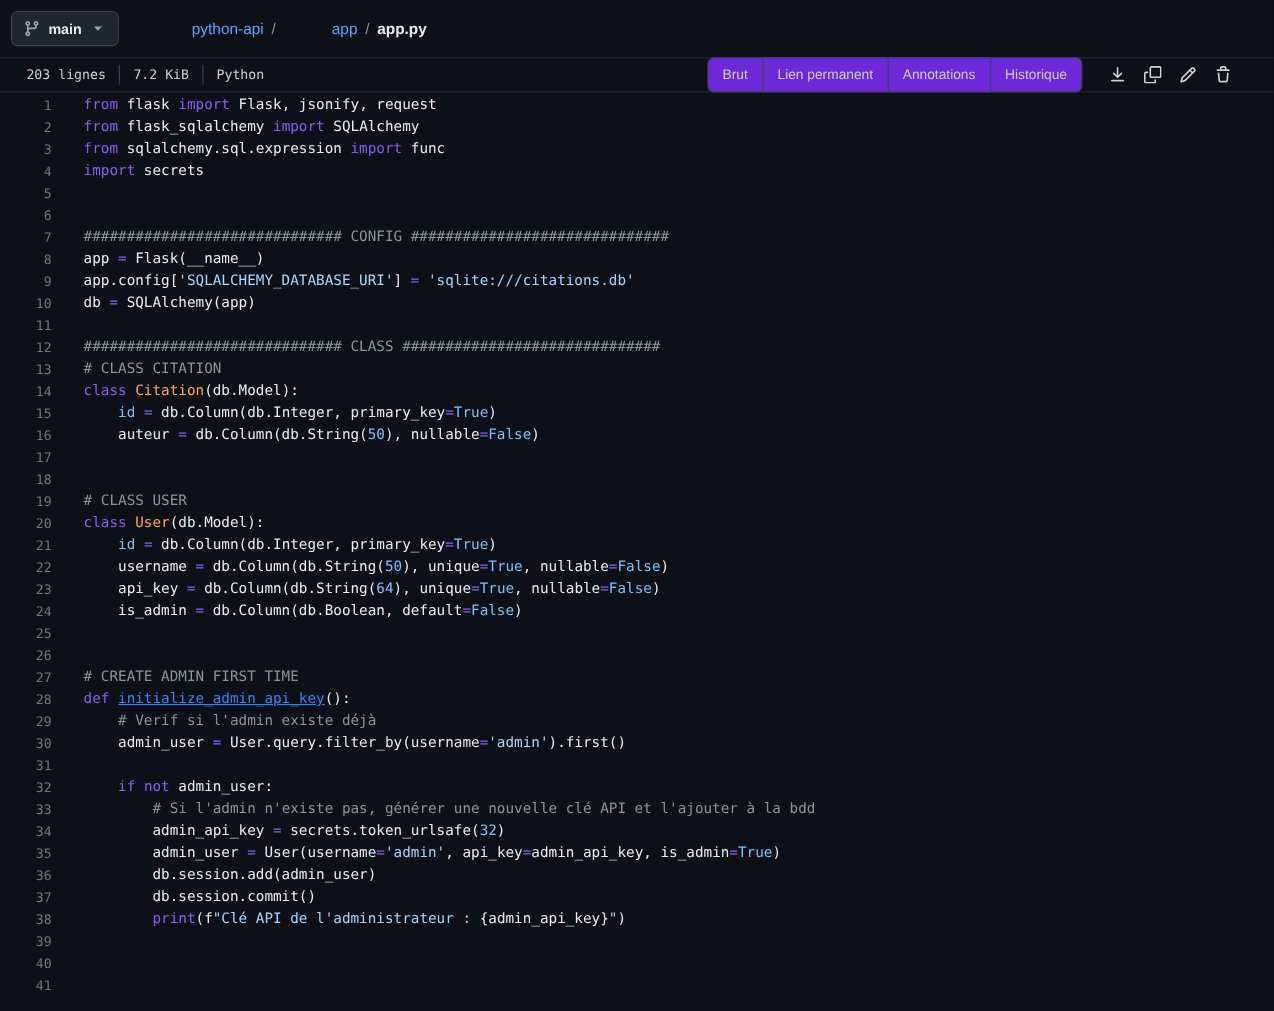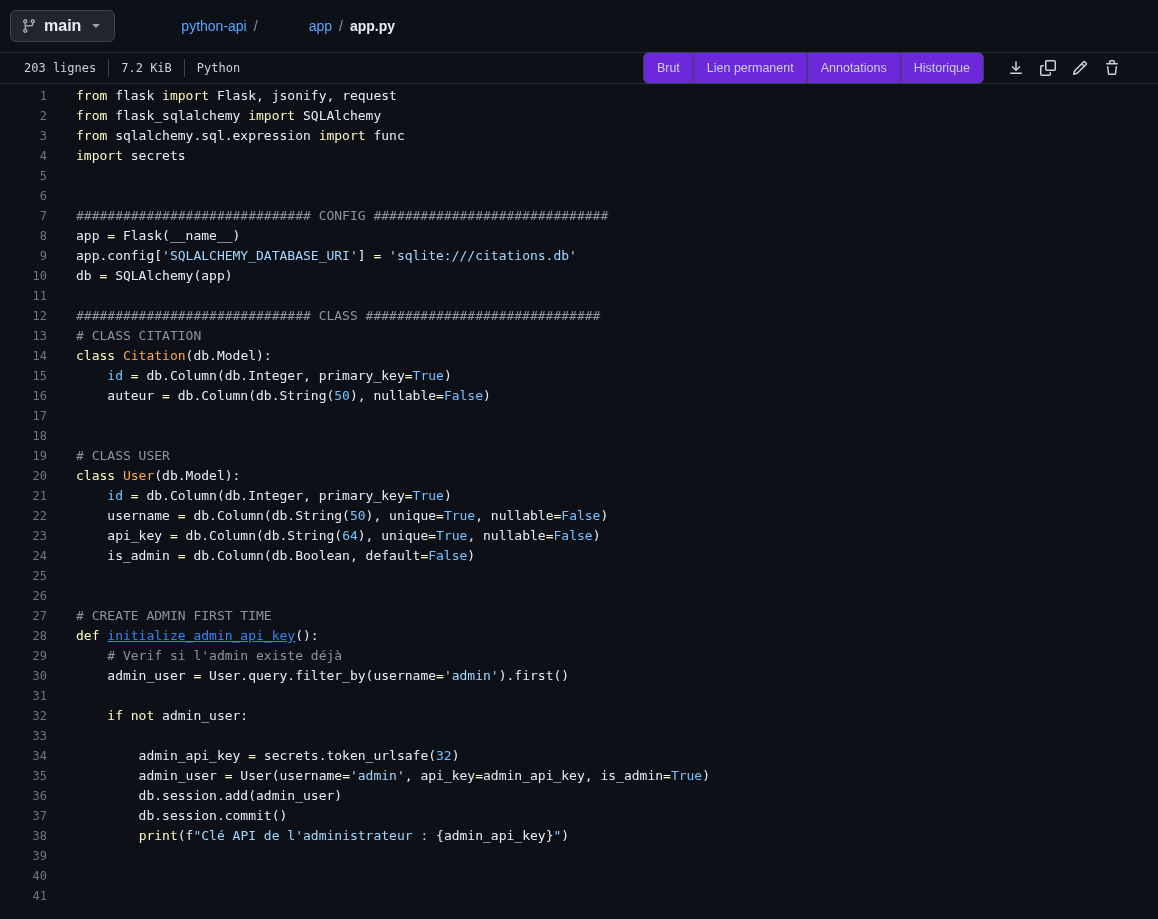--- a/index.html
+++ b/index.html
@@ -10,21 +10,21 @@
     color:#c9d1d9;
     font-family:"Liberation Sans", sans-serif;
     overflow:hidden;
   }
 
   
   .topbar { display:flex; align-items:center; height:52px; padding:0 16px 0 10px; gap:22px; }
   .branch-btn {
     display:inline-flex; align-items:center; gap:7px; height:32px; padding:0 10px;
     background:#21262d; border:1px solid #3d444d; border-radius:6px;
-    color:#e6edf3; font-size:16px; font-weight:700; cursor:pointer;
+    color:#e6edf3; font-size:13px; font-weight:700; cursor:pointer;
   }
   .branch-btn svg { flex:none; color:#9ba3af; }
   .breadcrumb { display:flex; align-items:center; gap:7px; font-size:14px; color:#8b949e; }
   .breadcrumb .link { color:#58a6ff; cursor:pointer;margin-left:44px; }
   .breadcrumb .sep { color:#8b949e; }
   .breadcrumb .file { color:#e6edf3; font-weight:700; }
 
   
   .file-header {
     display:flex; align-items:center; height:32px; padding:0 32px 0 24px;
@@ -45,21 +45,21 @@
   .icon-btn {
     width:28px; height:28px; display:flex; align-items:center; justify-content:center;
     background:none; border:none; color:#c9d1d9; cursor:pointer; margin-left:4px; border-radius:4px;
   }
 
   
   .code-area { padding-top:2px; font-family:"DejaVu Sans Mono", monospace; font-size:13px; }
   .code-row { display:flex; height:20px; line-height:20px; white-space:pre; }
   .ln { width:47px; flex:none; text-align:right; color:#6e7681; font-size:12px; cursor:pointer; user-select:none; }
   .src { padding-left:29px; }
-  .tk-k  { color:#fef9c3; }
+  .tk-k  { color:#8b5cf6; }
   .tk-s  { color:#a5d6ff; }
   .tk-c  { color:#8b949e; }
   .tk-n  { color:#79c0ff; }
   .tk-f  { color:#3b82f6;text-decoration:underline; }
   .tk-cl { color:#ffa657; }
   .tk-d  { color:#e6edf3; }
 </style>
 </head>
 <body>
 
@@ -164,21 +164,21 @@
     <div class="code-row"><span class="ln">23</span><span class="src"><span class="tk-d">    api_key </span><span class="tk-k">=</span><span class="tk-d"> db.Column(db.String(</span><span class="tk-n">64</span><span class="tk-d">), unique</span><span class="tk-k">=</span><span class="tk-n">True</span><span class="tk-d">, nullable</span><span class="tk-k">=</span><span class="tk-n">False</span><span class="tk-d">)</span></span></div>
     <div class="code-row"><span class="ln">24</span><span class="src"><span class="tk-d">    is_admin </span><span class="tk-k">=</span><span class="tk-d"> db.Column(db.Boolean, default</span><span class="tk-k">=</span><span class="tk-n">False</span><span class="tk-d">)</span></span></div>
     <div class="code-row"><span class="ln">25</span><span class="src"></span></div>
     <div class="code-row"><span class="ln">26</span><span class="src"></span></div>
     <div class="code-row"><span class="ln">27</span><span class="src"><span class="tk-c"># CREATE ADMIN FIRST TIME</span></span></div>
     <div class="code-row"><span class="ln">28</span><span class="src"><span class="tk-k">def</span><span class="tk-d"> </span><span class="tk-f">initialize_admin_api_key</span><span class="tk-d">():</span></span></div>
     <div class="code-row"><span class="ln">29</span><span class="src"><span class="tk-d">    </span><span class="tk-c"># Verif si l'admin existe déjà</span></span></div>
     <div class="code-row"><span class="ln">30</span><span class="src"><span class="tk-d">    admin_user </span><span class="tk-k">=</span><span class="tk-d"> User.query.filter_by(username</span><span class="tk-k">=</span><span class="tk-s">'admin'</span><span class="tk-d">).first()</span></span></div>
     <div class="code-row"><span class="ln">31</span><span class="src"></span></div>
     <div class="code-row"><span class="ln">32</span><span class="src"><span class="tk-d">    </span><span class="tk-k">if</span><span class="tk-d"> </span><span class="tk-k">not</span><span class="tk-d"> admin_user:</span></span></div>
-    <div class="code-row"><span class="ln">33</span></div>
+    <div class="code-row"><span class="ln">33</span><span class="src"><span class="tk-d">        </span><span class="tk-c"># Si l'admin n'existe pas, générer une nouvelle clé API et l'ajouter à la bdd</span></span></div>
     <div class="code-row"><span class="ln">34</span><span class="src"><span class="tk-d">        admin_api_key </span><span class="tk-k">=</span><span class="tk-d"> secrets.token_urlsafe(</span><span class="tk-n">32</span><span class="tk-d">)</span></span></div>
     <div class="code-row"><span class="ln">35</span><span class="src"><span class="tk-d">        admin_user </span><span class="tk-k">=</span><span class="tk-d"> User(username</span><span class="tk-k">=</span><span class="tk-s">'admin'</span><span class="tk-d">, api_key</span><span class="tk-k">=</span><span class="tk-d">admin_api_key, is_admin</span><span class="tk-k">=</span><span class="tk-n">True</span><span class="tk-d">)</span></span></div>
     <div class="code-row"><span class="ln">36</span><span class="src"><span class="tk-d">        db.session.add(admin_user)</span></span></div>
     <div class="code-row"><span class="ln">37</span><span class="src"><span class="tk-d">        db.session.commit()</span></span></div>
     <div class="code-row"><span class="ln">38</span><span class="src"><span class="tk-d">        </span><span class="tk-k">print</span><span class="tk-d">(f</span><span class="tk-s">"Clé API de l'administrateur : </span><span class="tk-d">{admin_api_key}</span><span class="tk-s">"</span><span class="tk-d">)</span></span></div>
     <div class="code-row"><span class="ln">39</span><span class="src"></span></div>
     <div class="code-row"><span class="ln">40</span><span class="src"></span></div>
     <div class="code-row"><span class="ln">41</span></div>
   </div>
 

